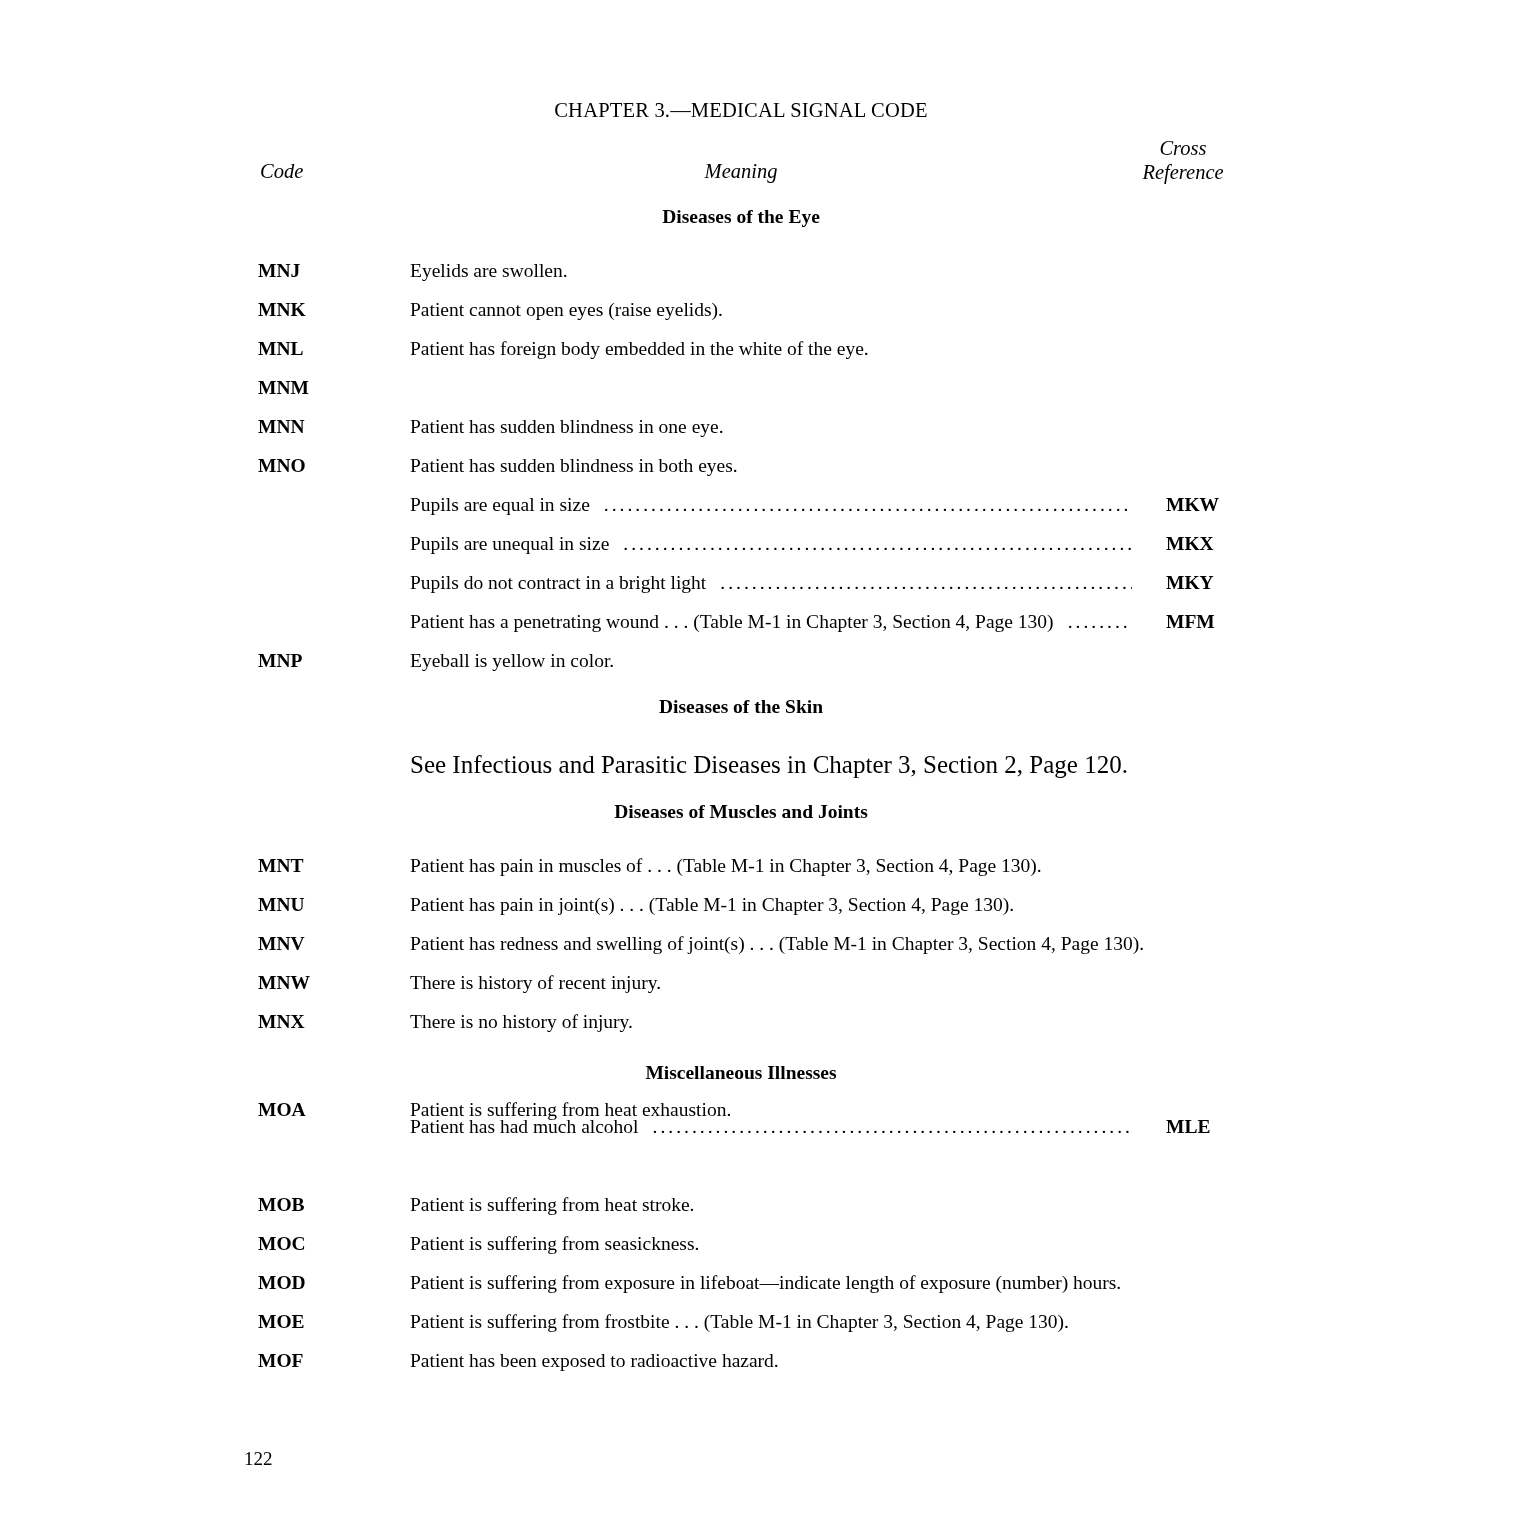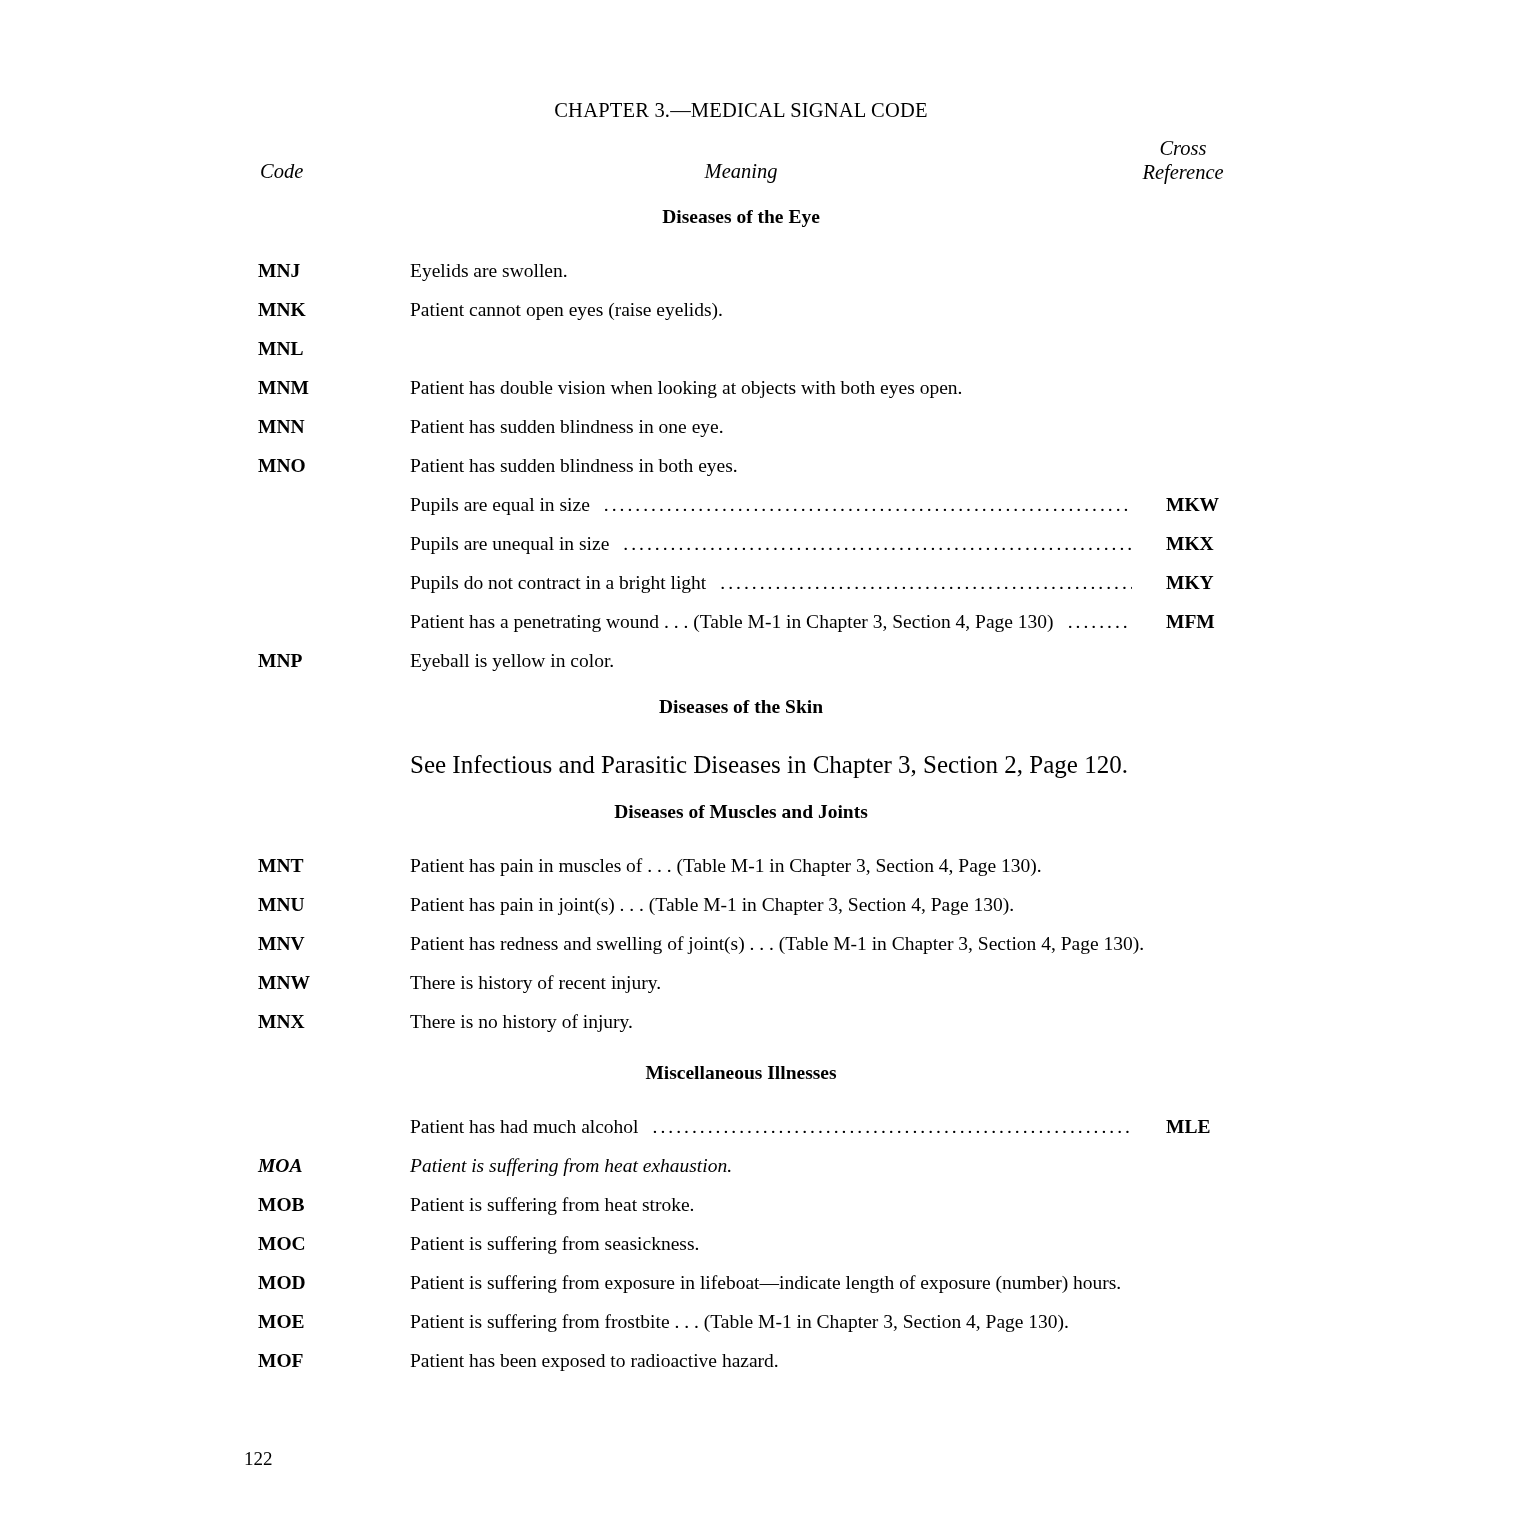--- a/index.html
+++ b/index.html
@@ -159,24 +159,24 @@
       <div class="row" style="top: 260px;">
         <div class="code">MNJ</div>
         <div class="meaning">Eyelids are swollen.</div>
       </div>
       <div class="row" style="top: 299px; padding-left: 31px;">
         <div class="code">MNK</div>
         <div class="meaning">Patient cannot open eyes (raise eyelids).</div>
       </div>
       <div class="row" style="top: 338px;">
         <div class="code">MNL</div>
+        <div class="meaning">Patient has foreign body embedded in the white of the eye.</div>
       </div>
       <div class="row" style="top: 377px;">
         <div class="code">MNM</div>
-        <div class="meaning">Patient has double vision when looking at objects with both eyes open.</div>
       </div>
       <div class="row" style="top: 416px;">
         <div class="code">MNN</div>
         <div class="meaning">Patient has sudden blindness in one eye.</div>
       </div>
       <div class="row" style="top: 455px;">
         <div class="code">MNO</div>
         <div class="meaning">Patient has sudden blindness in both eyes.</div>
       </div>
       <div class="row leader" style="top: 494px;">
@@ -235,21 +235,21 @@
         <div class="meaning">There is no history of injury.</div>
       </div>
       <div class="section-heading" style="top: 1062px;">Miscellaneous Illnesses</div>
       <div class="row leader" style="top: 1116px;">
         <div class="meaning">
           <span class="lead-text">Patient has had much alcohol</span>
           <span class="dots">.................................................................................................................................</span>
         </div>
         <div class="xref">MLE</div>
       </div>
-      <div class="row" style="top: 1155px; font-style: italic;">
+      <div class="row" style="top: 1099px;">
         <div class="code">MOA</div>
         <div class="meaning">Patient is suffering from heat exhaustion.</div>
       </div>
       <div class="row" style="top: 1194px;">
         <div class="code">MOB</div>
         <div class="meaning">Patient is suffering from heat stroke.</div>
       </div>
       <div class="row" style="top: 1233px;">
         <div class="code">MOC</div>
         <div class="meaning">Patient is suffering from seasickness.</div>

